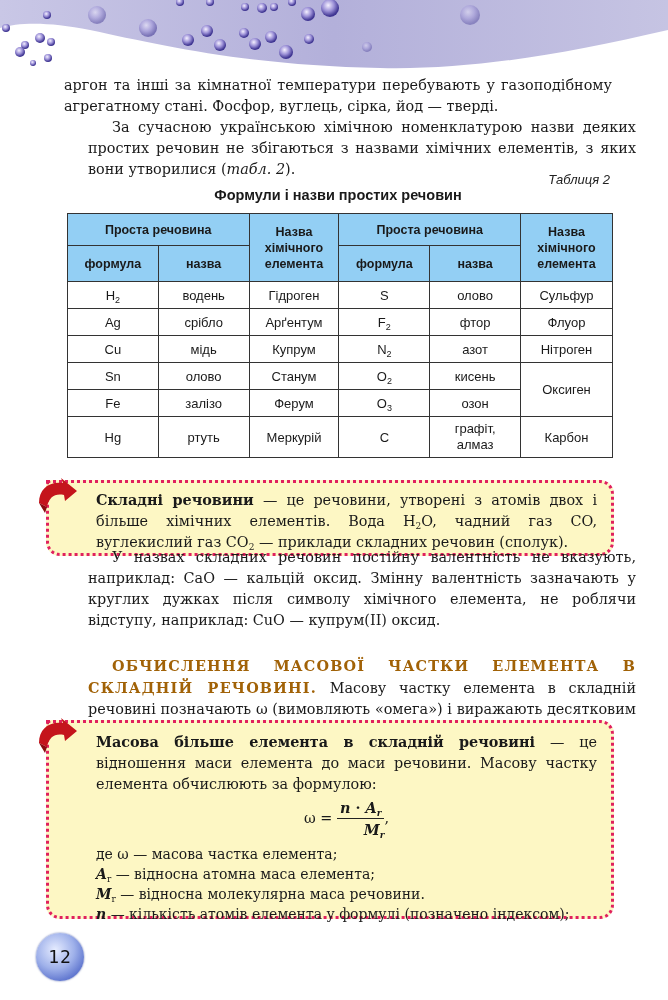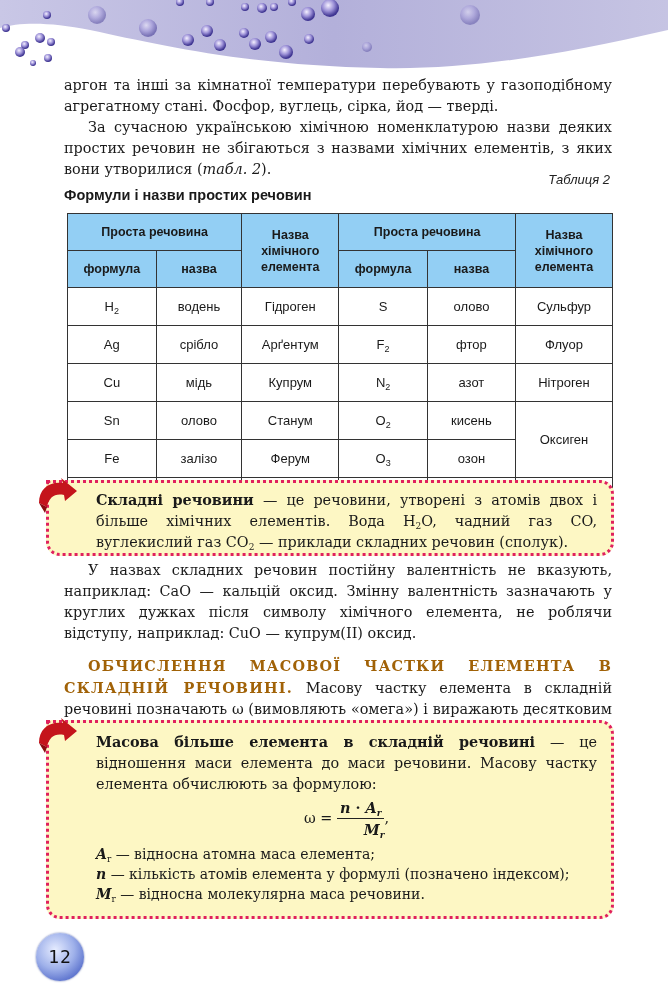--- a/index.html
+++ b/index.html
@@ -1,27 +1,27 @@
 <!DOCTYPE html>
 <html><head>
 <meta charset="utf-8">
 <style>
   html, body { margin:0; padding:0; }
   body { width:668px; height:1000px; position:relative; background:#fff; overflow:hidden;
          font-family:"DejaVu Serif","Liberation Serif",serif; color:#1a1a1a; }
   .header-band { position:absolute; left:0; top:0; width:668px; height:75px; overflow:hidden; }
   .header-band svg { display:block; }
   .text { position:absolute; left:64px; width:548px; font-size:14.4px; line-height:21px; text-align:justify; }
-  .indent { text-indent:24px; }
+  .indent { text-indent:24px;margin-left:24px; }
   .caption-right { position:absolute; right:58px; top:172px; font-family:"Liberation Sans",sans-serif; font-style:italic; font-size:13px; color:#222; }
-  .table-title { position:absolute; left:64px; width:548px; top:187px; 
+  .table-title { position:absolute; left:64px; width:548px; top:187px; text-align:center;
                  font-family:"Liberation Sans",sans-serif; font-weight:bold; font-size:14.5px; }
   table.t { position:absolute; left:67px; top:213px; width:546px; border-collapse:collapse;
             font-family:"Liberation Sans",sans-serif; font-size:13px; }
-  table.t td, table.t th { border:1px solid #333; text-align:center; padding:11px; }
+  table.t td, table.t th { border:1px solid #333; text-align:center; padding:4px; }
   table.t th { background:#93cff4; font-weight:bold; font-size:12.5px; }
   .h1 { height:32px; } .h2 { height:36px; }
   .r { height:27px; } .r2 { height:40px; }
   sub { font-size:9px; vertical-align:-3px; line-height:0; }
   .note { position:absolute; left:46px; width:562px; background:#fdf7c4;
           border:3px dotted #e0205e; border-radius:0 14px 14px 14px; }
   .note-inner { padding:6px 14px 6px 47px; font-size:14.4px; line-height:21px; text-align:justify; }
   .ribbon { position:absolute; left:-14px; top:-6px; width:44px; height:40px; }
   .blue-head { color:#a16207; font-weight:bold; letter-spacing:1.2px; }
   .formula { text-align:center; margin:2px 0 4px; font-size:14.4px; }
@@ -165,39 +165,40 @@
   </table>
 
 <div class="note" style="top:480px; height:70px;">
   <svg class="ribbon" viewBox="0 0 44 40">
     <path d="M4 26 C4 12 14 4 28 6 L26 1 L42 14 L30 24 L29 18 C20 16 14 20 12 30 Z" fill="#c4141c"></path>
     <path d="M4 26 L12 30 L10 36 Z" fill="#8a0c10"></path>
   </svg>
   <div class="note-inner"><b>Складні речовини</b><span> — це речовини, утворені з атомів двох і більше хімічних елементів. Вода H</span><sub>2</sub><span>O, чадний газ CO, вуглекислий газ CO</span><sub>2</sub><span> — приклади складних речовин (сполук).</span></div>
 </div>
 
-<div class="text indent" style="top:560px;">У назвах складних речовин постійну валентність не вказують, наприклад: CaO — кальцій оксид. Змінну валентність зазначають у круглих дужках після символу хімічного елемента, не роблячи відступу, наприклад: CuO — купрум(II) оксид.</div>
+<div class="text indent" style="top:547px;">У назвах складних речовин постійну валентність не вказують, наприклад: CaO — кальцій оксид. Змінну валентність зазначають у круглих дужках після символу хімічного елемента, не роблячи відступу, наприклад: CuO — купрум(II) оксид.</div>
 
 <div class="text indent" style="top:655px;"><span class="blue-head">ОБЧИСЛЕННЯ МАСОВОЇ ЧАСТКИ ЕЛЕМЕНТА В СКЛАДНІЙ РЕЧОВИНІ.</span><span> Масову частку елемента в складній речовині позначають ω (вимовляють «омега») і виражають десятковим дробом або у відсотках.</span></div>
 
 <div class="note" style="top:720px; height:193px;">
   <svg class="ribbon" viewBox="0 0 44 40">
     <path d="M4 26 C4 12 14 4 28 6 L26 1 L42 14 L30 24 L29 18 C20 16 14 20 12 30 Z" fill="#c4141c"></path>
     <path d="M4 26 L12 30 L10 36 Z" fill="#8a0c10"></path>
   </svg>
   <div class="note-inner" style="padding-top:8px;">
     <b>Масова більше елемента в складній речовині</b><span> — це відношення маси елемента до маси речовини. Масову частку елемента обчислюють за формулою:</span>
     <div class="formula">
       <span>ω =</span>
       <span class="frac">
         <span class="num"><span>n</span><span style="font-style:normal"> · </span><span>A</span><sub>r</sub></span>
         <span class="den"><span>M</span><sub>r</sub></span>
       </span><span>,</span>
     </div>
     <div style="text-align:left; font-size:14px; line-height:20px;">
+      <div><span>де ω</span><span> — масова частка елемента;</span></div>
       <div><i class="var">A</i><sub>r</sub><span> — відносна атомна маса елемента;</span></div>
+      <div><i class="var">M</i><sub>r</sub><span> — відносна молекулярна маса речовини.</span></div>
       <div><i class="var">n</i><span> — кількість атомів елемента у формулі (позначено індексом);</span></div>
-      <div><i class="var">M</i><sub>r</sub><span> — відносна молекулярна маса речовини.</span></div>
     </div>
   </div>
 </div>
 
 <div class="page-num">12</div>
 
 </body></html>

